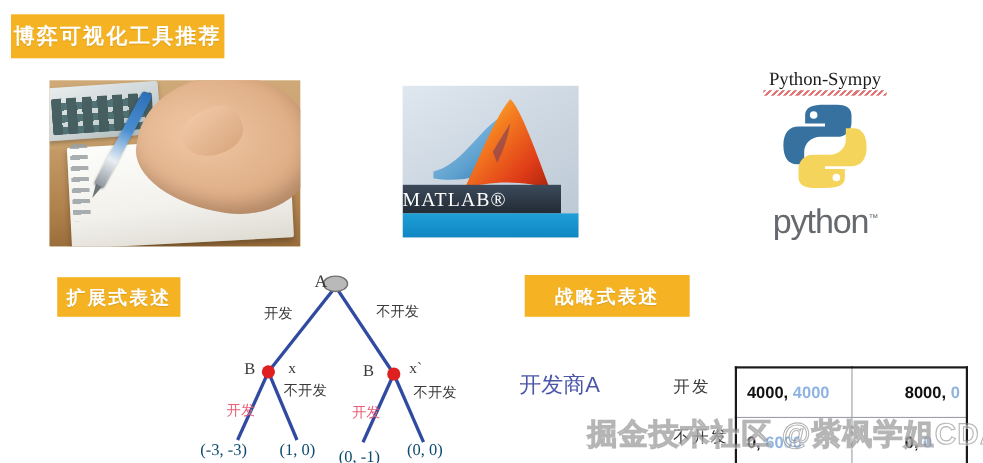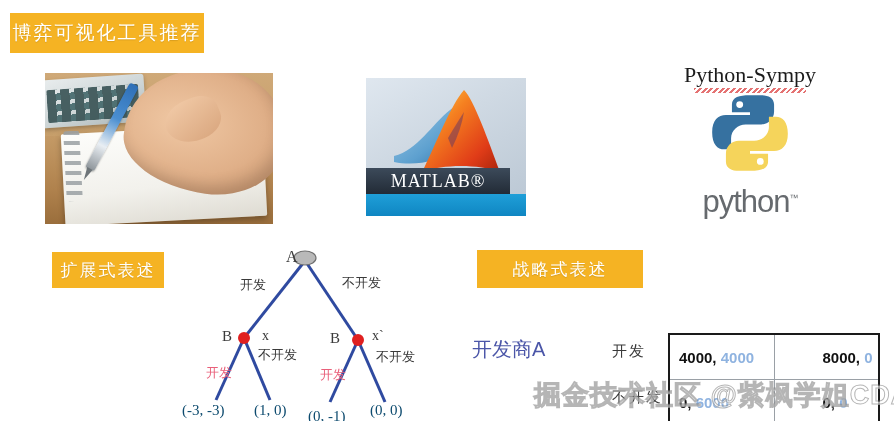--- a/index.html
+++ b/index.html
@@ -6,26 +6,26 @@
   body{
     width:894px;height:421px;background:#ffffff;overflow:hidden;position:relative;
     font-family:"Liberation Sans","DejaVu Sans",sans-serif;
   }
   .slide{position:absolute;inset:0;background:#fff;}
 
   
   .banner{
     position:absolute;background:#f5b323;color:#fff;
     display:flex;align-items:center;justify-content:center;
-    font-weight:normal;letter-spacing:2px;
+    font-weight:bold;letter-spacing:2px;
     text-shadow:0 1px 1px rgba(0,0,0,.12);
   }
   #title-banner{left:10px;top:13px;width:194px;height:40px;font-size:19px;}
   #banner-ext{left:52px;top:252px;width:112px;height:36px;font-size:17px;}
-  #banner-str{left:477px;top:250px;width:166px;height:38px;font-size:17px;}
+  #banner-str{left:477px;top:250px;width:150px;height:38px;font-size:17px;}
 
   
   #photo-writing{
     position:absolute;left:45px;top:73px;width:228px;height:151px;
     background:
       linear-gradient(180deg,#cfa978 0%,#c79f6b 40%,#b98f58 100%);
     overflow:hidden;
   }
   #photo-writing .desk{
     position:absolute;left:0;right:0;bottom:0;height:58%;
@@ -84,37 +84,37 @@
   #photo-matlab{
     position:absolute;left:366px;top:78px;width:160px;height:138px;
     overflow:hidden;background:linear-gradient(150deg,#dfe7ef 0%,#cfd9e3 40%,#b9c6d3 100%);
   }
   #photo-matlab .membrane{
     position:absolute;left:26px;top:6px;width:120px;height:92px;
   }
   #photo-matlab .band{
     position:absolute;left:0;right:16px;bottom:22px;height:26px;
     background:linear-gradient(180deg,#3c4a5a 0%,#222b36 100%);
-    display:flex;align-items:center;justify-content:center;
+    display:flex;align-items:center;justify-content:flex-start;
   }
   #photo-matlab .band span{
     color:#fff;font-family:"Liberation Serif","DejaVu Serif",serif;
     font-size:18px;letter-spacing:1px;
   }
   #photo-matlab .blue-bar{
     position:absolute;left:0;right:0;bottom:0;height:22px;
     background:linear-gradient(180deg,#1f9fd8 0%,#0f86c2 100%);
   }
 
   
   #python-block{position:absolute;left:660px;top:62px;width:180px;height:160px;}
   #python-title{
     position:absolute;left:0;right:0;top:0;text-align:center;
     font-family:"Liberation Serif","DejaVu Serif",serif;
-    font-size:22px;color:#1b1b1b;
+    font-size:17px;color:#1b1b1b;
   }
   #python-title .squiggle{
     display:block;height:5px;margin:0 34px;
     background:repeating-linear-gradient(135deg,#e05a5a 0 2px,transparent 2px 4px);
     opacity:.85;
   }
   #python-logo{position:absolute;left:50%;top:28px;transform:translateX(-50%);}
   #python-word{
     position:absolute;left:0;right:0;bottom:2px;text-align:center;
     font-size:31px;color:#666a6e;letter-spacing:-1px;

